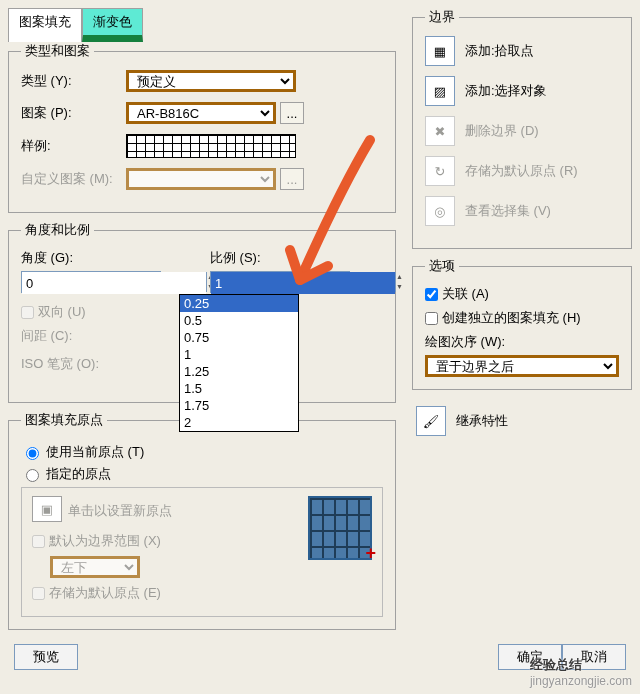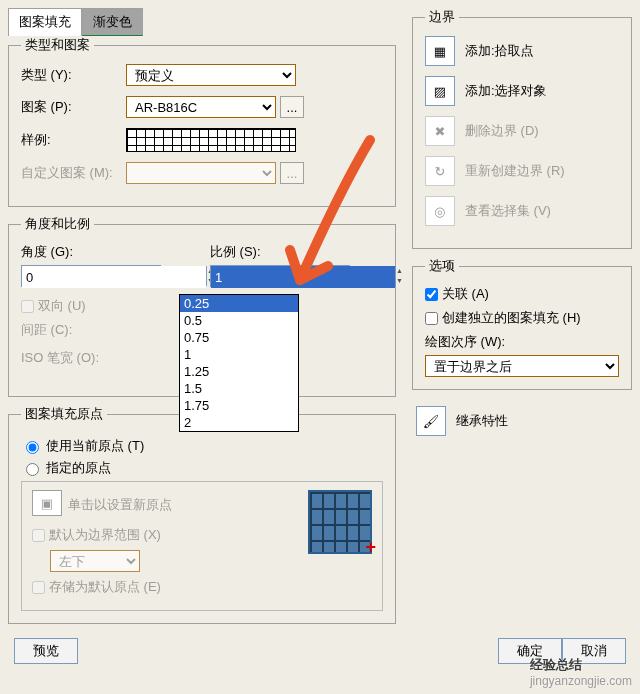--- a/index.html
+++ b/index.html
@@ -2,28 +2,28 @@
 <html><head>
 <meta charset="utf-8">
 <style>
 * { box-sizing: border-box; font-family: "SimSun", "Microsoft YaHei", sans-serif; font-size: 13px; }
 body { margin: 0; background: #f0ede4; width: 640px; height: 694px; position: relative; overflow: hidden; }
 .dialog { display: flex; padding: 8px 8px 0 8px; gap: 16px; }
 .left-col { flex: 1; }
 .right-col { width: 220px; }
 .tabs { display: flex; }
 .tab { padding: 4px 10px; border: 1px solid #a0a0a0; border-bottom: none; background: #fff; cursor: pointer; }
-.tab.inactive { background: #a3a3a3; border-bottom: 1px solid #15803d; }
+.tab.inactive { background: #5eead4; border-bottom: 7px solid #15803d; }
 fieldset { border: 1px solid #a0a0a0; margin: 0 0 8px 0; padding: 10px 12px 12px 12px; background: #f0ede4; }
 legend { padding: 0 4px; color: #000; }
 .row { display: flex; align-items: center; margin-bottom: 10px; }
 .row label { width: 105px; }
 .row label.narrow { width: 70px; }
 .dis { color: #9c9c98; }
-select, input[type=text] { border: 1px solid #a16207; background: #fff; height: 22px; padding: 0 4px; }
+select, input[type=text] { border: 3px solid #a16207; background: #fff; height: 22px; padding: 0 4px; }
 select { padding-right: 16px; }
 .sel-wide { width: 170px; }
 .sel-pat { width: 150px; }
 .more-btn { width: 24px; height: 22px; border: 1px solid #a0a0a0; background: #f5f3ea; margin-left: 4px; display: inline-flex; align-items: center; justify-content: center; cursor: pointer; }
 .swatch { width: 170px; height: 24px; border: 1px solid #000; background: #fff; background-image:
  repeating-linear-gradient(#000 0 1px, transparent 1px 8px),
  repeating-linear-gradient(90deg, #000 0 1px, transparent 1px 18px),
  repeating-linear-gradient(90deg, transparent 0 9px, #000 9px 10px, transparent 10px 18px);
  background-size: 100% 8px, 100% 100%, 100% 16px;
  background-position: 0 0, 0 0, 0 8px; }
@@ -173,21 +173,21 @@
    <div class="side-btn">
     <span class="ic">▨</span>
     <span>添加:选择对象</span>
    </div>
    <div class="side-btn dis">
     <span class="ic">✖</span>
     <span class="dis">删除边界 (D)</span>
    </div>
    <div class="side-btn dis">
     <span class="ic">↻</span>
-    <span class="dis">重新创建边界 (R)</span>
+    <span class="dis">存储为默认原点 (R)</span>
    </div>
    <div class="side-btn dis">
     <span class="ic">◎</span>
     <span class="dis">查看选择集 (V)</span>
    </div>
   </fieldset>
 
   <fieldset>
    <legend>选项</legend>
    <div class="chk">

